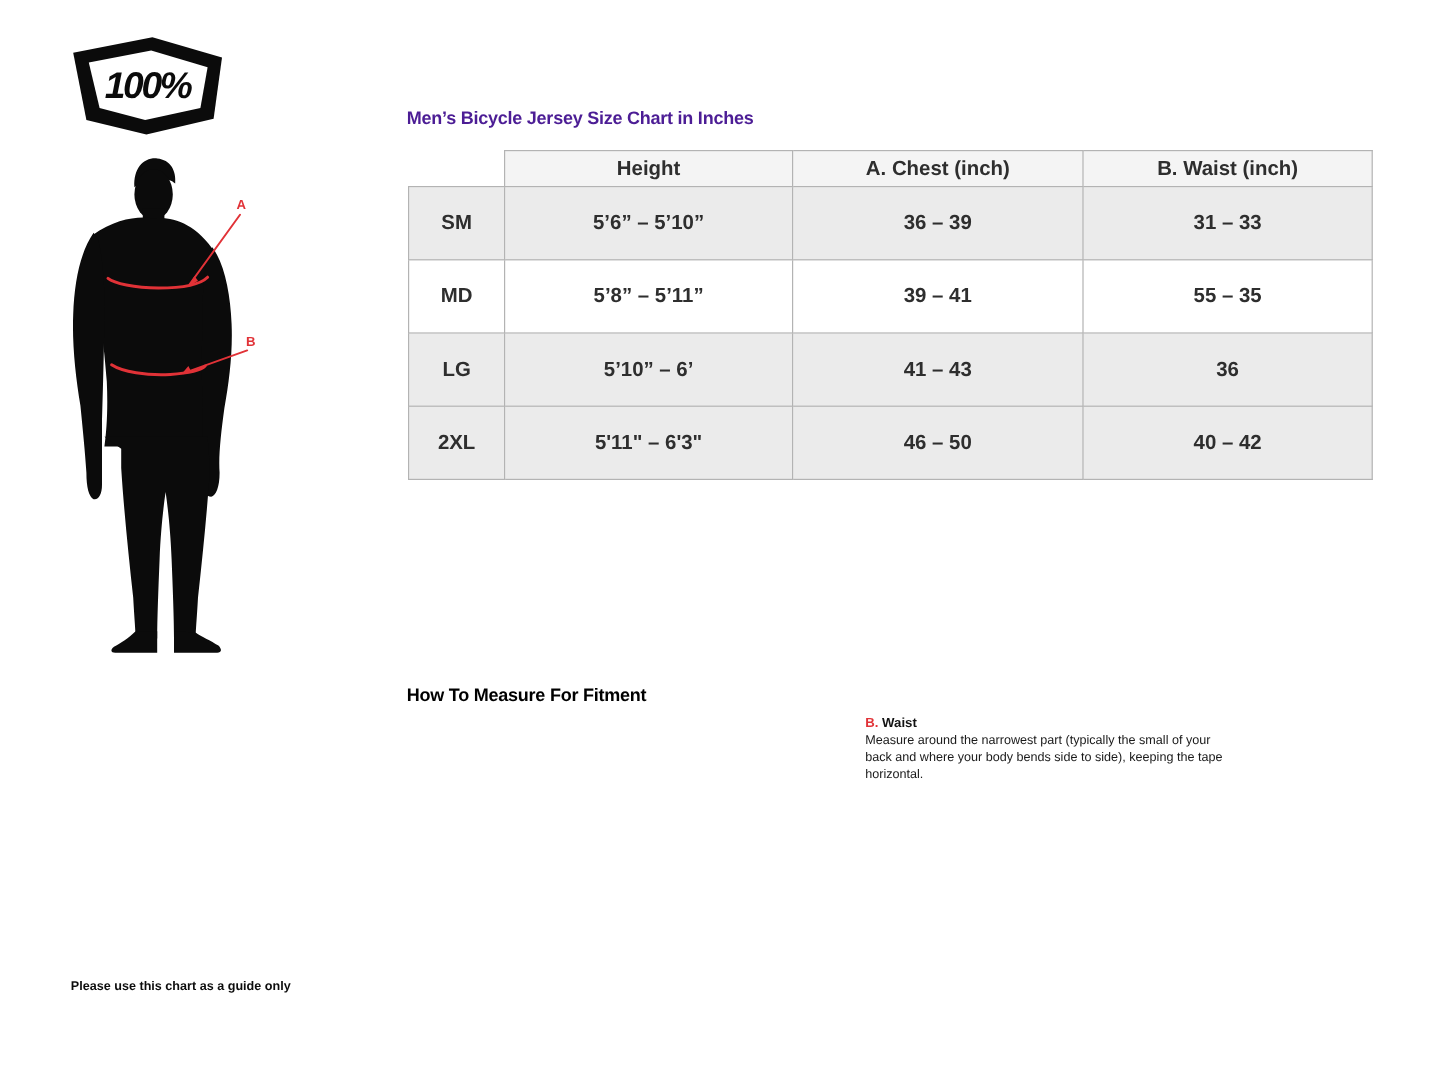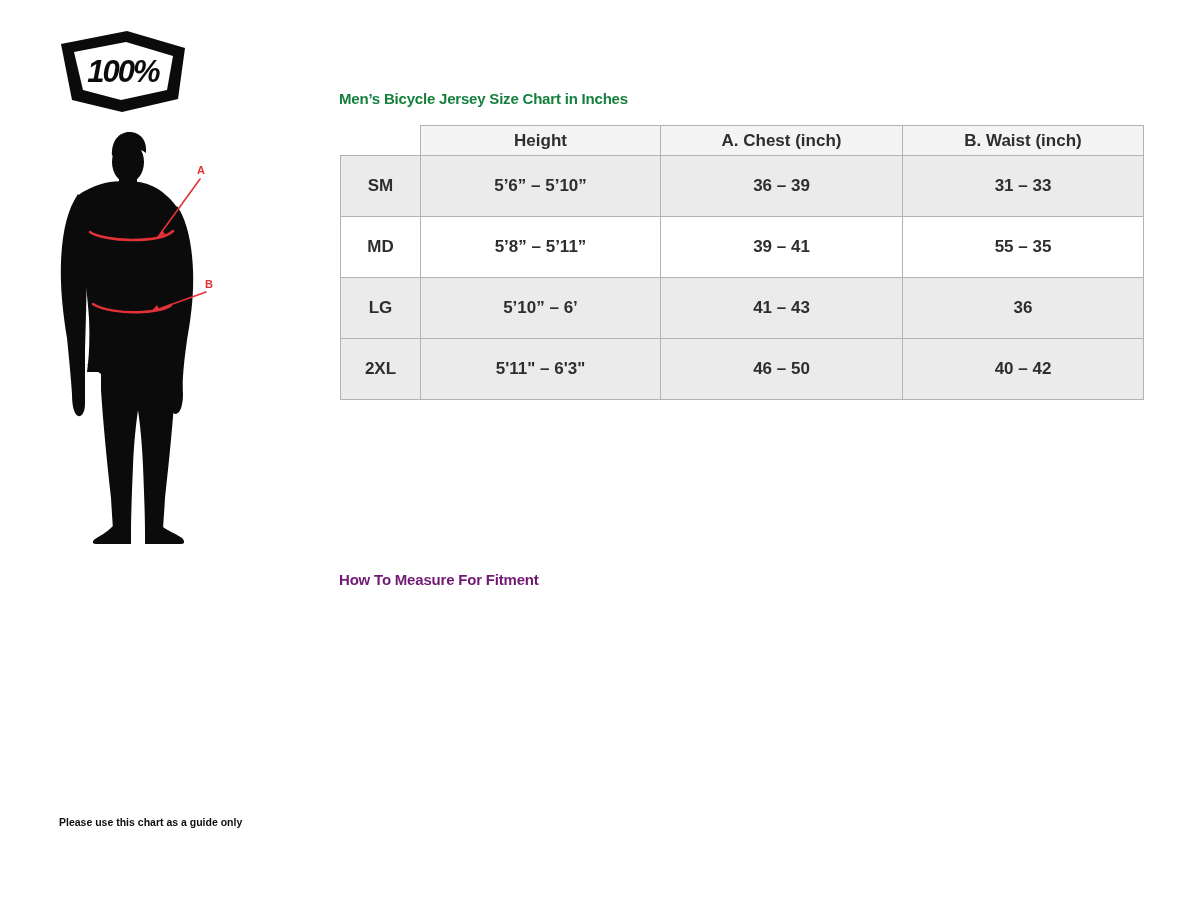--- a/index.html
+++ b/index.html
@@ -4,33 +4,33 @@
 <style>
   html,body{margin:0;padding:0;background:#fff;}
   .app{position:relative;width:1200px;height:900px;background:#fff;overflow:hidden;
        font-family:"Liberation Sans",sans-serif;color:#111;}
   
   .logo{position:absolute;left:57px;top:28px;width:135px;height:85px;}
   
   .figure{position:absolute;left:57px;top:122px;width:166px;height:426px;}
   
   .page-title{position:absolute;left:339px;top:90px;font-size:15px;font-weight:700;
-              letter-spacing:-0.2px;color:#15803d;}
+              letter-spacing:-0.2px;color:#4c1d95;}
   
   .size-table{position:absolute;left:340px;top:125px;border-collapse:collapse;
               table-layout:fixed;width:803px;}
   .size-table td,.size-table th{border:1px solid #b3b3b3;font-size:17px;font-weight:700;
               color:#2e2e2e;text-align:center;vertical-align:middle;padding:0;}
   .size-table thead th{height:29px;background:#f4f4f4;font-weight:700;}
   .size-table th.blank{border:none;background:transparent;}
   .size-table tbody tr{height:61px;background:#fff;}
   .size-table tbody tr.alt{background:#ebebeb;padding-left:29px;}
   
   .howto-heading{position:absolute;left:339px;top:571px;font-size:15px;font-weight:700;
-              letter-spacing:-0.2px;color:#701a75;}
+              letter-spacing:-0.2px;color:#000000;}
   .measure-item{position:absolute;top:597px;width:300px;}
   .measure-item.a{left:339px;}
   .measure-item.b{left:721px;}
   .measure-sub{font-size:11px;font-weight:700;color:#131313;}
   .measure-letter{color:#e13237;}
   .measure-desc{font-size:10.5px;line-height:14px;color:#191919;margin-top:1px;}
   
   .footer{position:absolute;left:59px;top:817px;font-size:10.5px;font-weight:700;
           line-height:11.5px;color:#0d0d0d;}
 </style>
@@ -112,18 +112,25 @@
         <td>5'11" – 6'3"</td>
         <td>46 – 50</td>
         <td>40 – 42</td>
       </tr>
     </tbody>
   </table>
 
   <div class="howto-heading">How To Measure For Fitment</div>
 
 
+  <div class="measure-item b">
+    <div class="measure-sub">
+      <span class="measure-letter">B.</span>
+      <span>Waist</span>
+    </div>
+    <div class="measure-desc">Measure around the narrowest part (typically the small of your back and where your body bends side to side), keeping the tape horizontal.</div>
+  </div>
 
   <div class="footer">
     <div>Please use this chart as a guide only</div>
   </div>
 
 </div>
 
 </body></html>

